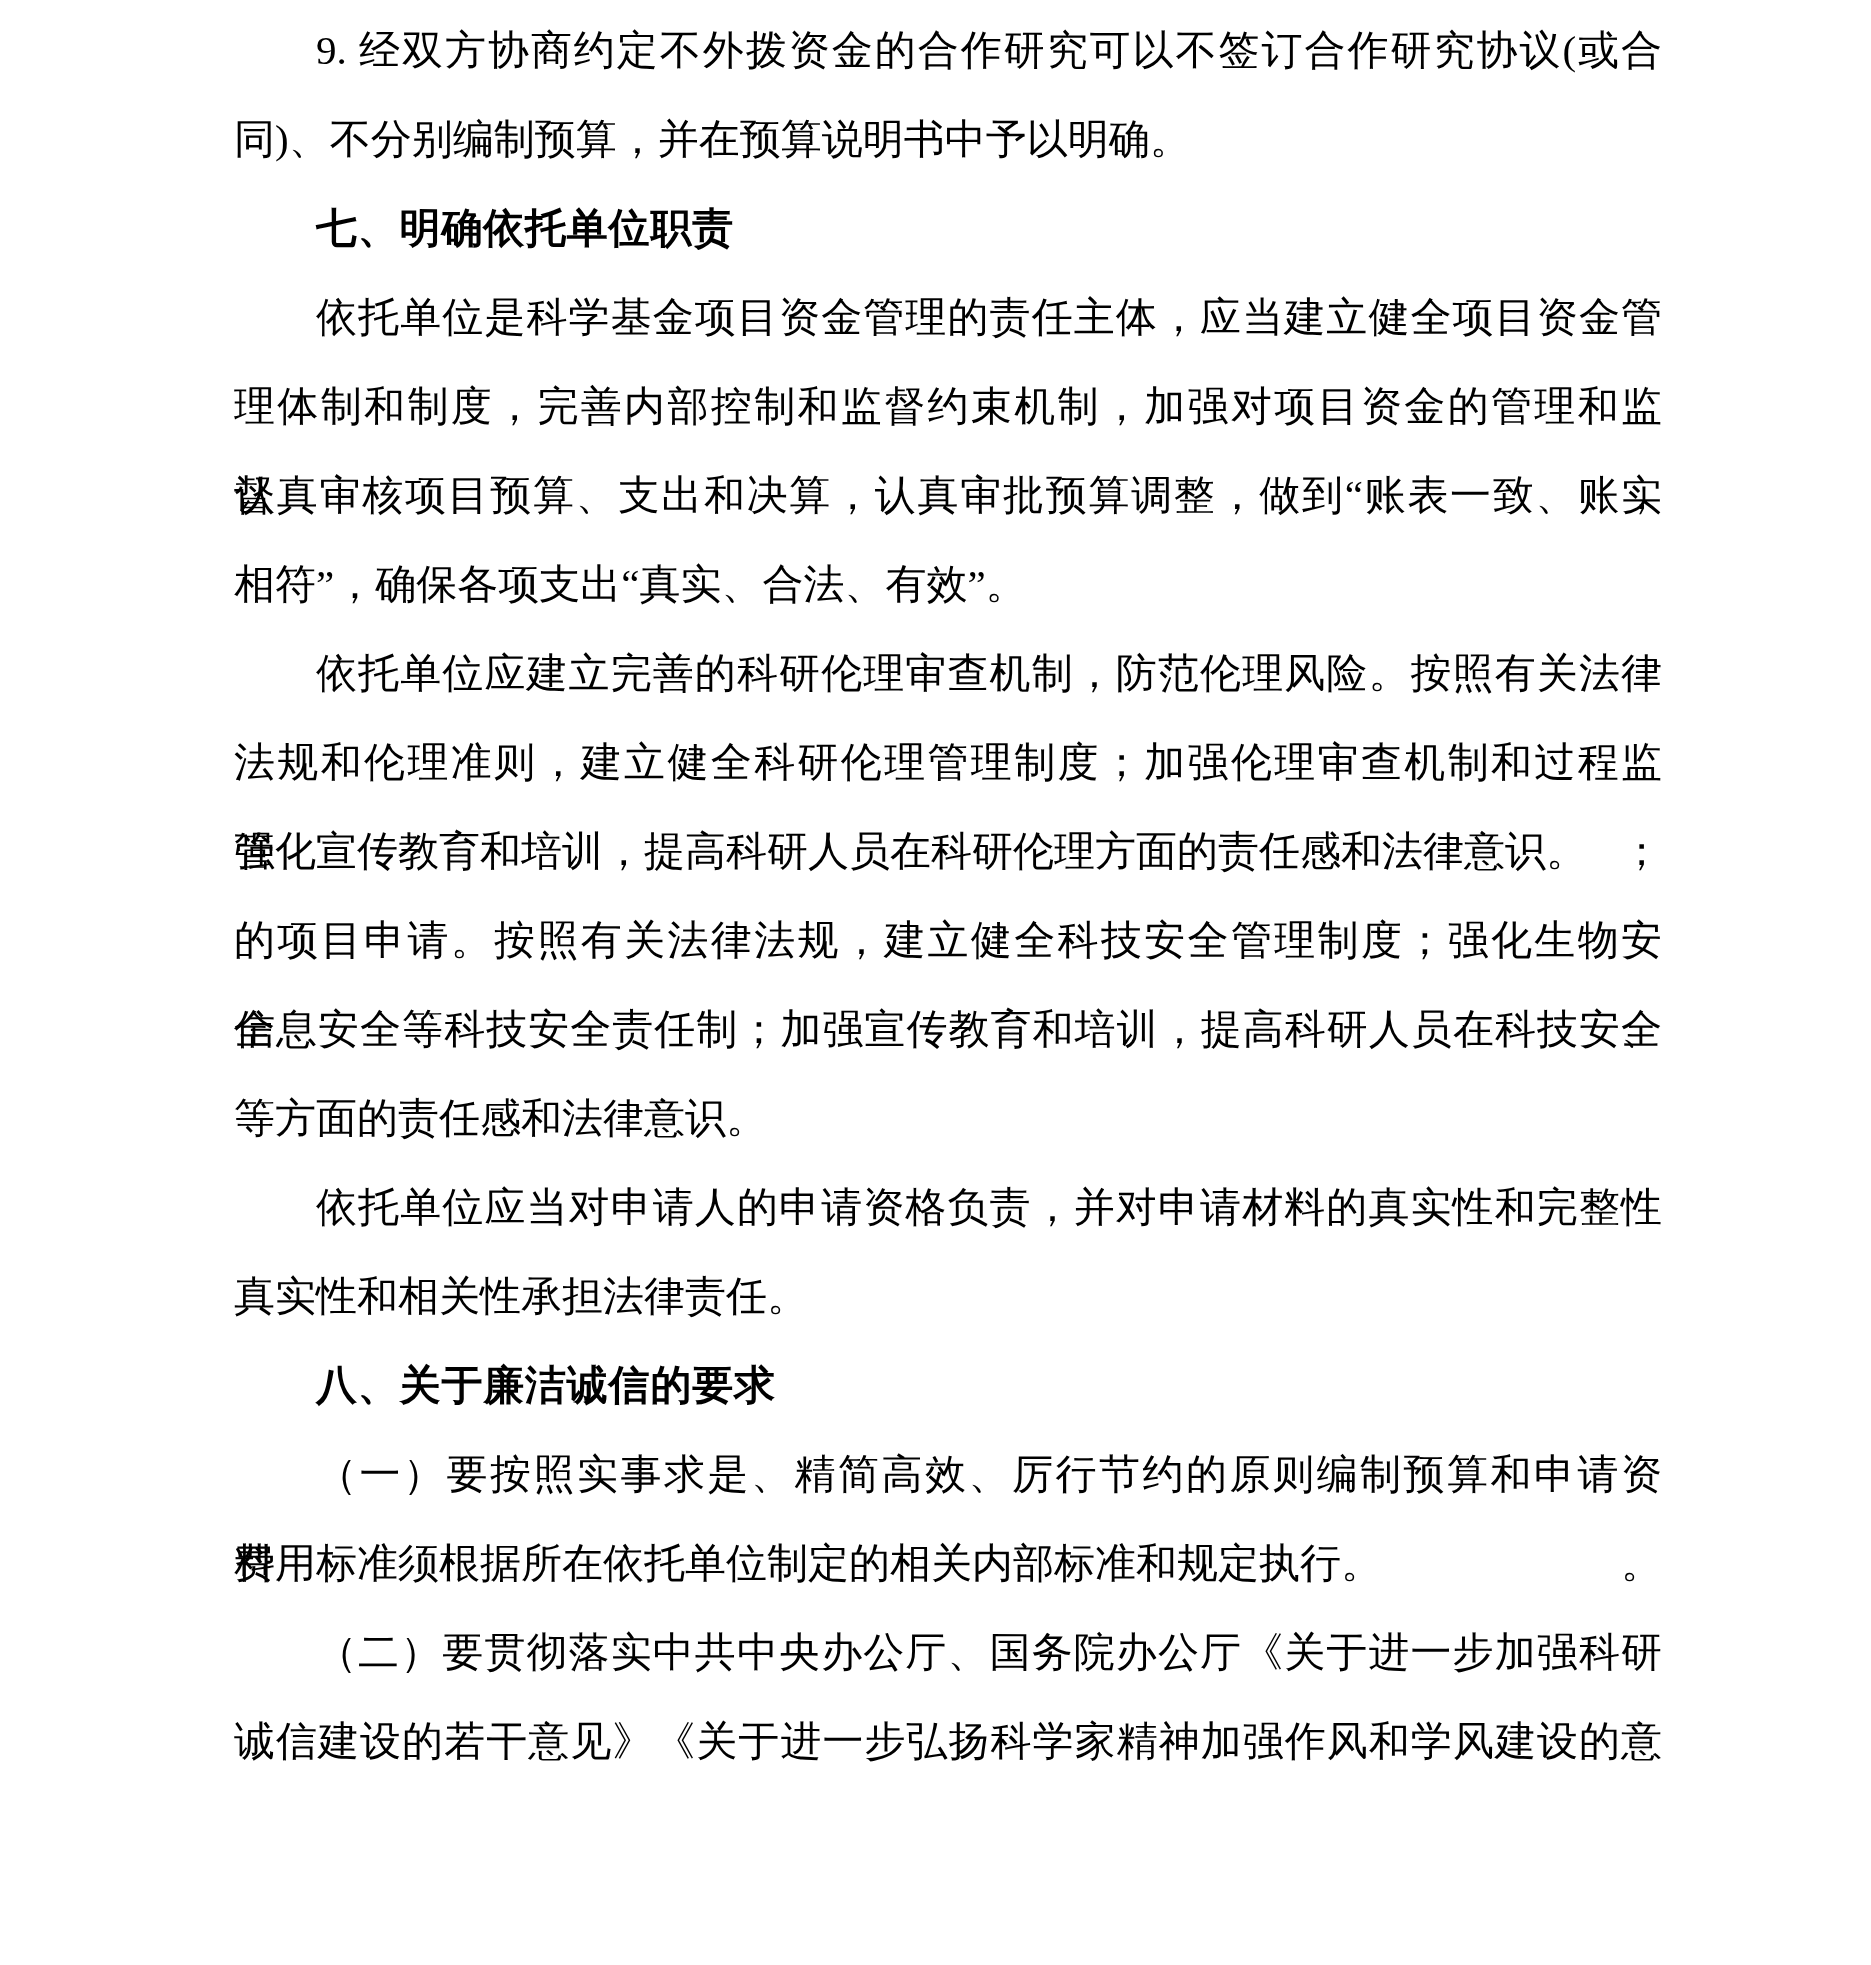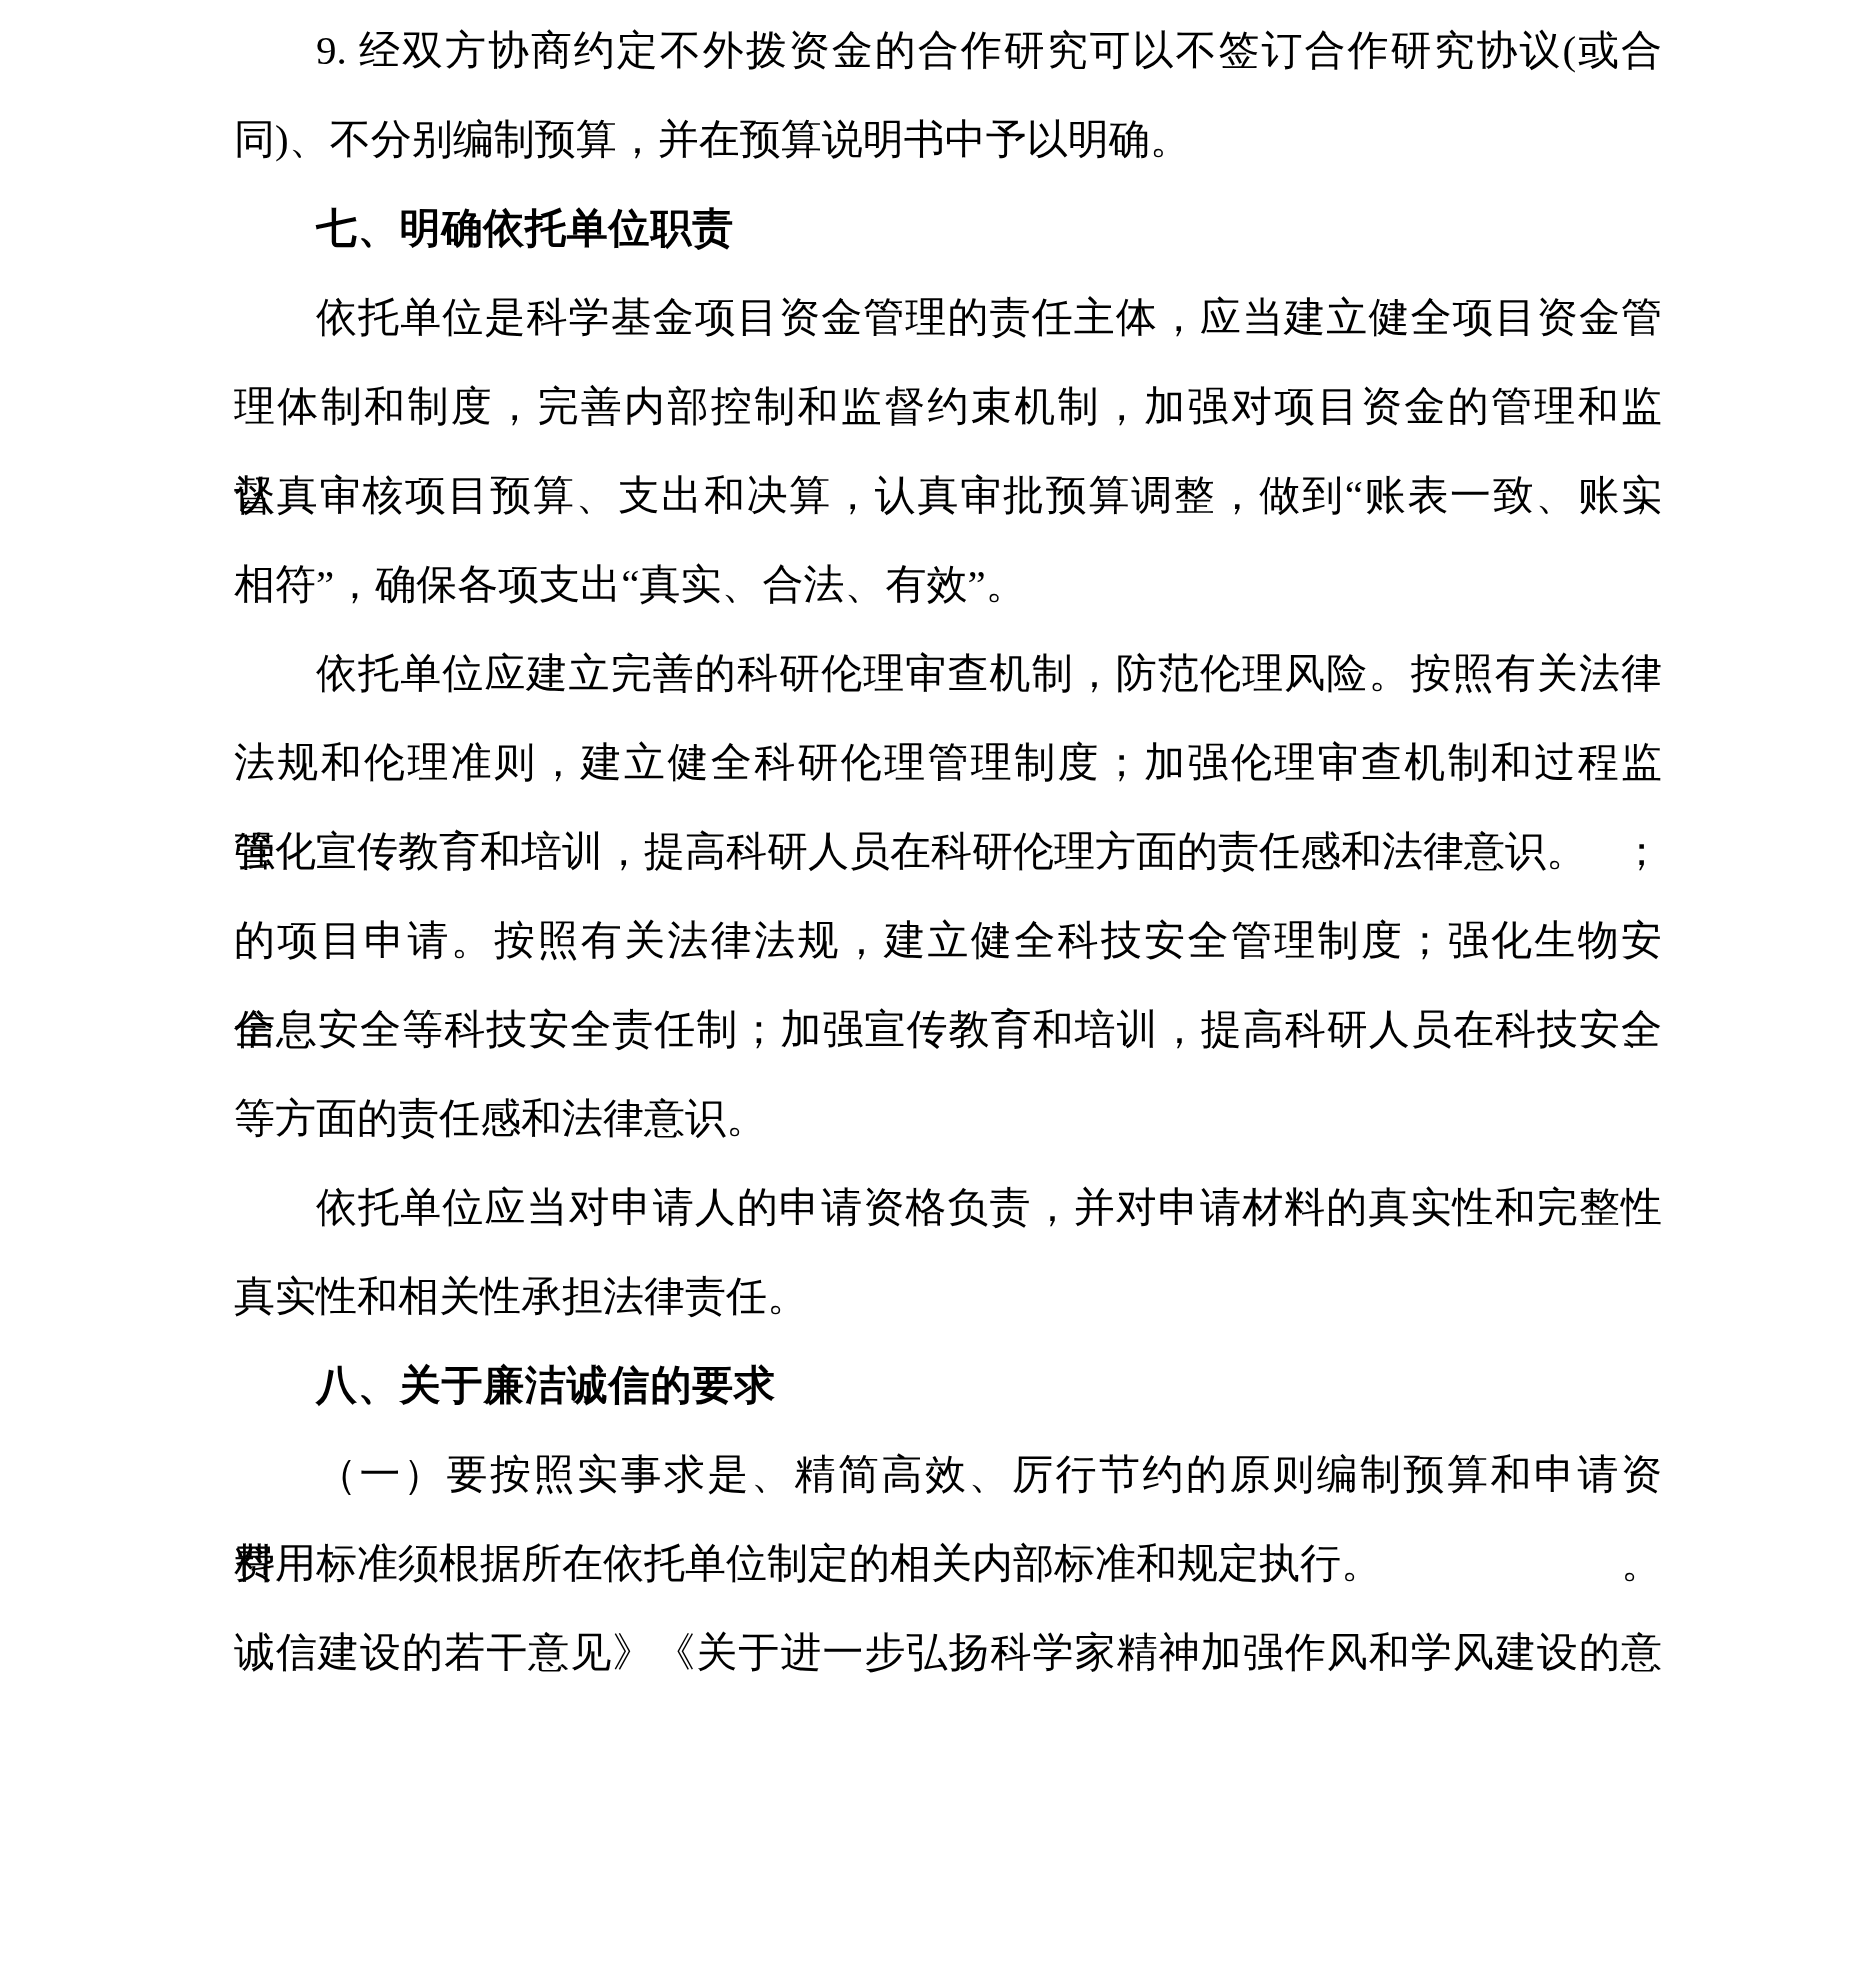--- a/index.html
+++ b/index.html
@@ -60,17 +60,18 @@
       <div class="line fill">法规和伦理准则，建立健全科研伦理管理制度；加强伦理审查机制和过程监管；</div>
       <div class="line">强化宣传教育和培训，提高科研人员在科研伦理方面的责任感和法律意识。</div>
       <div class="line fill">的项目申请。按照有关法律法规，建立健全科技安全管理制度；强化生物安全、</div>
       <div class="line fill">信息安全等科技安全责任制；加强宣传教育和培训，提高科研人员在科技安全</div>
       <div class="line">等方面的责任感和法律意识。</div>
       <div class="line fill first">依托单位应当对申请人的申请资格负责，并对申请材料的真实性和完整性</div>
       <div class="line">真实性和相关性承担法律责任。</div>
       <div class="line heading first">八、关于廉洁诚信的要求</div>
       <div class="line fill first">（一）要按照实事求是、精简高效、厉行节约的原则编制预算和申请资料。</div>
       <div class="line">费用标准须根据所在依托单位制定的相关内部标准和规定执行。</div>
+      <div class="line fill first">（二）要贯彻落实中共中央办公厅、国务院办公厅《关于进一步加强科研</div>
       <div class="line fill">诚信建设的若干意见》《关于进一步弘扬科学家精神加强作风和学风建设的意</div>
     </div>
 
 </div>
 
 
 </body></html>

